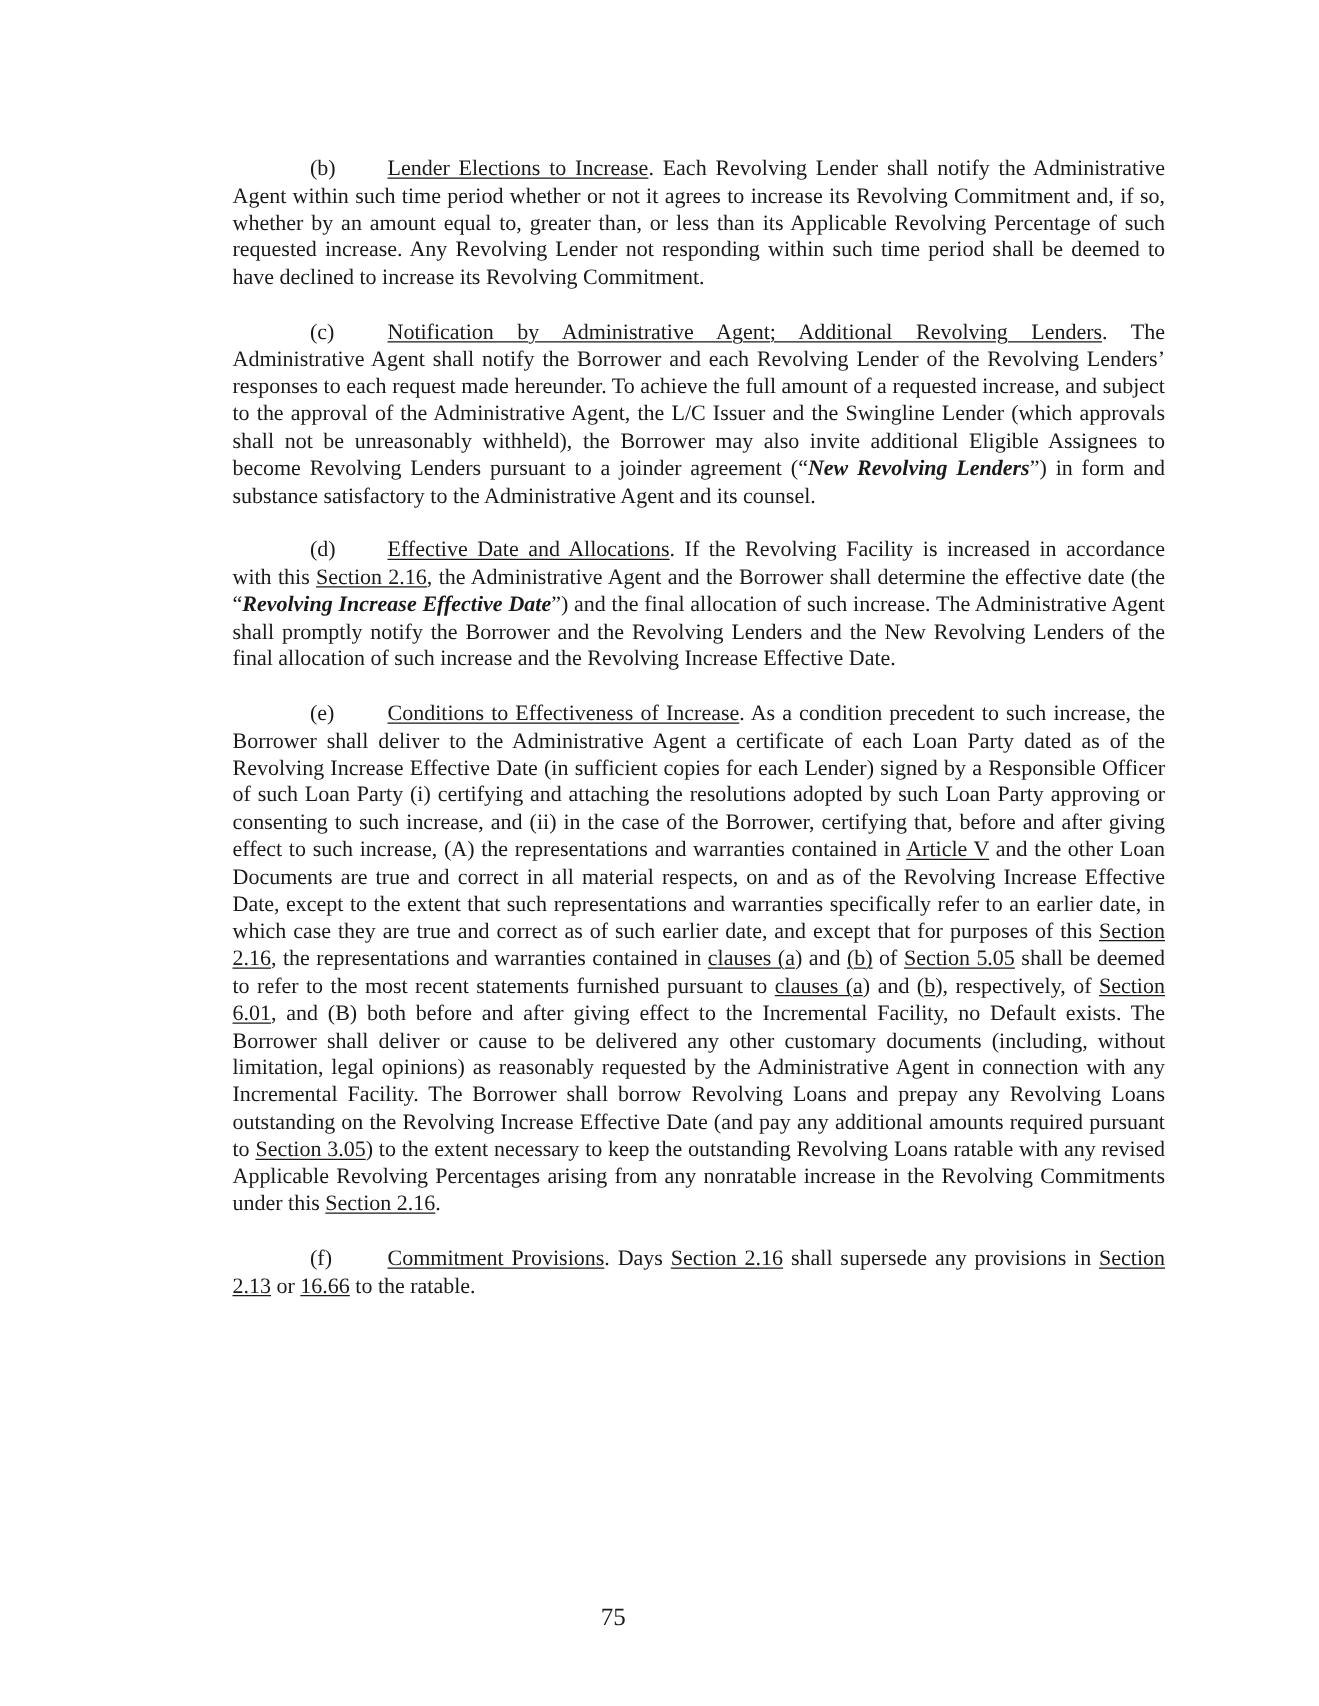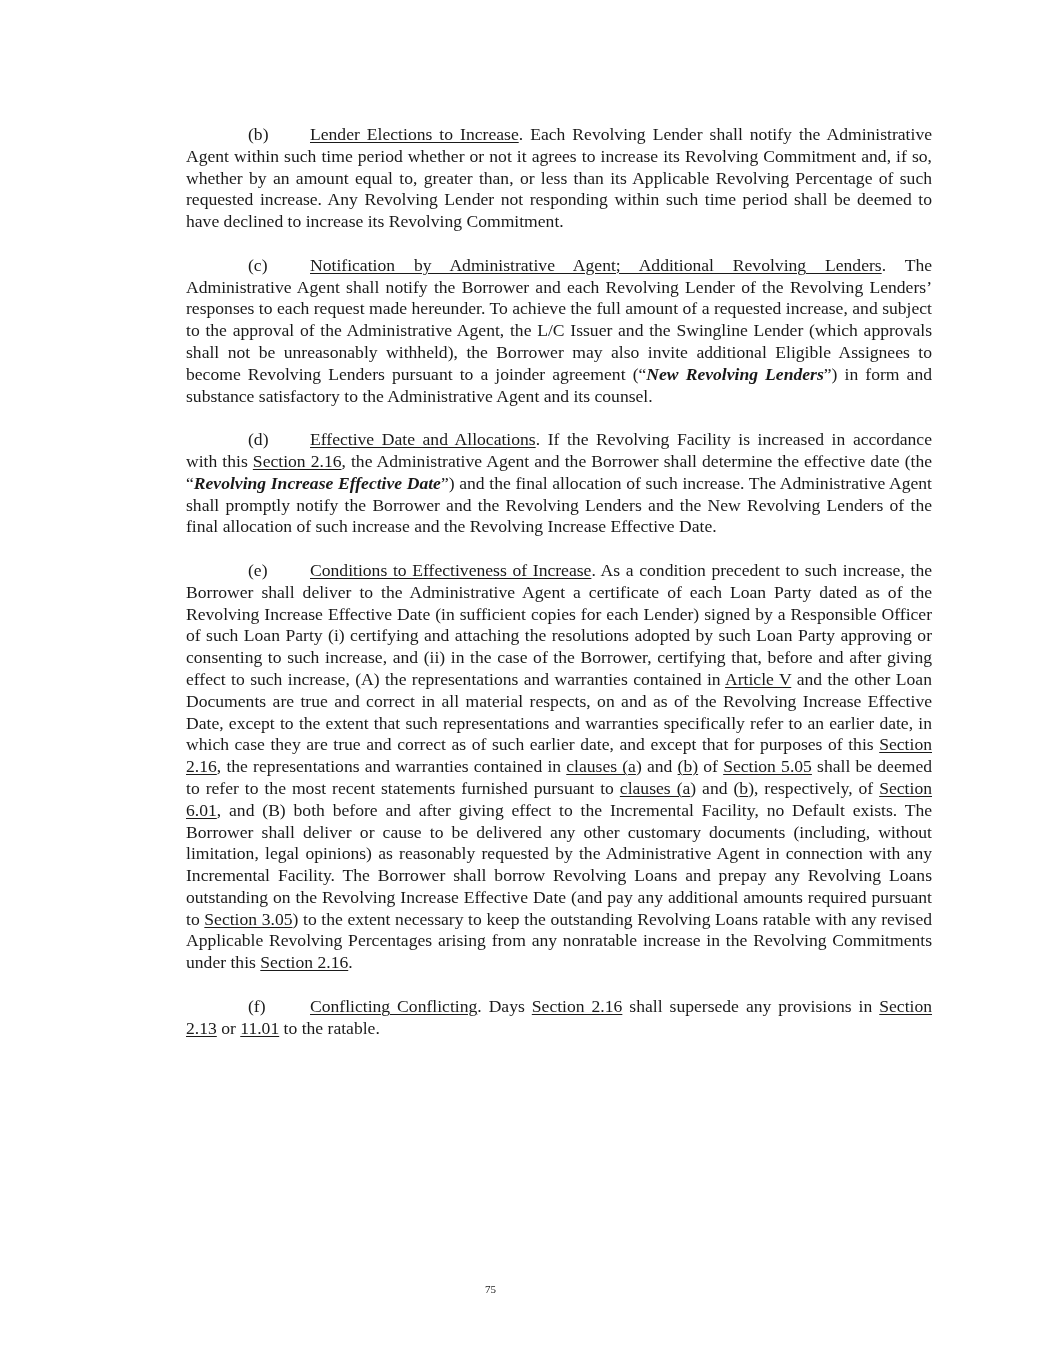--- a/index.html
+++ b/index.html
@@ -9,27 +9,27 @@
     font-family: "Liberation Serif", "DejaVu Serif", serif;
     font-size: 17.6px; line-height: 21.8px; color: #1a1a1a;
     text-align: justify;
   }
   .para { margin: 0 0 21.8px 0; }
   .label { display: inline-block; width: 62px; margin-left: 62px; }
   u { text-decoration: underline; text-underline-offset: 2px; text-decoration-thickness: 1px; margin-top: 40px; }
   .defterm { font-weight: bold; font-style: italic; text-underline-offset: 2px; }
   .pagenum {
     position: absolute; top: 1283px; left: 0; width: 981px; text-align: center;
-    font-family: "Liberation Serif", "DejaVu Serif", serif; font-size: 11px; color: #1a1a1a;
+    font-family: "Liberation Serif", "DejaVu Serif", serif; font-size: 20px; color: #1a1a1a;
   }
 </style>
 </head>
 <body>
 
 <div class="page">
   <p class="para"><span class="label">(b)</span><u>Lender Elections to Increase</u><span>. Each Revolving Lender shall notify the Administrative Agent within such time period whether or not it agrees to increase its Revolving Commitment and, if so, whether by an amount equal to, greater than, or less than its Applicable Revolving Percentage of such requested increase. Any Revolving Lender not responding within such time period shall be deemed to have declined to increase its Revolving Commitment.</span></p>
   <p class="para"><span class="label">(c)</span><u>Notification by Administrative Agent; Additional Revolving Lenders</u><span>. The Administrative Agent shall notify the Borrower and each Revolving Lender of the Revolving Lenders’ responses to each request made hereunder. To achieve the full amount of a requested increase, and subject to the approval of the Administrative Agent, the L/C Issuer and the Swingline Lender (which approvals shall not be unreasonably withheld), the Borrower may also invite additional Eligible Assignees to become Revolving Lenders pursuant to a joinder agreement (“</span><span class="defterm">New Revolving Lenders</span><span>”) in form and substance satisfactory to the Administrative Agent and its counsel.</span></p>
   <p class="para"><span class="label">(d)</span><u>Effective Date and Allocations</u><span>. If the Revolving Facility is increased in accordance with this </span><u>Section 2.16</u><span>, the Administrative Agent and the Borrower shall determine the effective date (the “</span><span class="defterm">Revolving Increase Effective Date</span><span>”) and the final allocation of such increase. The Administrative Agent shall promptly notify the Borrower and the Revolving Lenders and the New Revolving Lenders of the final allocation of such increase and the Revolving Increase Effective Date.</span></p>
   <p class="para"><span class="label">(e)</span><u>Conditions to Effectiveness of Increase</u><span>. As a condition precedent to such increase, the Borrower shall deliver to the Administrative Agent a certificate of each Loan Party dated as of the Revolving Increase Effective Date (in sufficient copies for each Lender) signed by a Responsible Officer of such Loan Party (i) certifying and attaching the resolutions adopted by such Loan Party approving or consenting to such increase, and (ii) in the case of the Borrower, certifying that, before and after giving effect to such increase, (A) the representations and warranties contained in </span><u>Article V</u><span> and the other Loan Documents are true and correct in all material respects, on and as of the Revolving Increase Effective Date, except to the extent that such representations and warranties specifically refer to an earlier date, in which case they are true and correct as of such earlier date, and except that for purposes of this </span><u>Section 2.16</u><span>, the representations and warranties contained in </span><u>clauses (a</u><span>) and </span><u>(b)</u><span> of </span><u>Section 5.05</u><span> shall be deemed to refer to the most recent statements furnished pursuant to </span><u>clauses (a</u><span>) and (</span><u>b</u><span>), respectively, of </span><u>Section 6.01</u><span>, and (B) both before and after giving effect to the Incremental Facility, no Default exists. The Borrower shall deliver or cause to be delivered any other customary documents (including, without limitation, legal opinions) as reasonably requested by the Administrative Agent in connection with any Incremental Facility. The Borrower shall borrow Revolving Loans and prepay any Revolving Loans outstanding on the Revolving Increase Effective Date (and pay any additional amounts required pursuant to </span><u>Section 3.05</u><span>) to the extent necessary to keep the outstanding Revolving Loans ratable with any revised Applicable Revolving Percentages arising from any nonratable increase in the Revolving Commitments under this </span><u>Section 2.16</u><span>.</span></p>
-  <p class="para"><span class="label">(f)</span><u>Conflicting Conflicting</u><span>. Days </span><u>Section 2.16</u><span> shall supersede any provisions in </span><u>Section 2.13</u><span> or </span><u>11.01</u><span> to the ratable.</span></p>
+  <p class="para"><span class="label">(f)</span><u>Commitment Provisions</u><span>. Days </span><u>Section 2.16</u><span> shall supersede any provisions in </span><u>Section 2.13</u><span> or </span><u>16.66</u><span> to the ratable.</span></p>
 </div>
 
 <div class="pagenum">75</div>
 
 </body></html>

